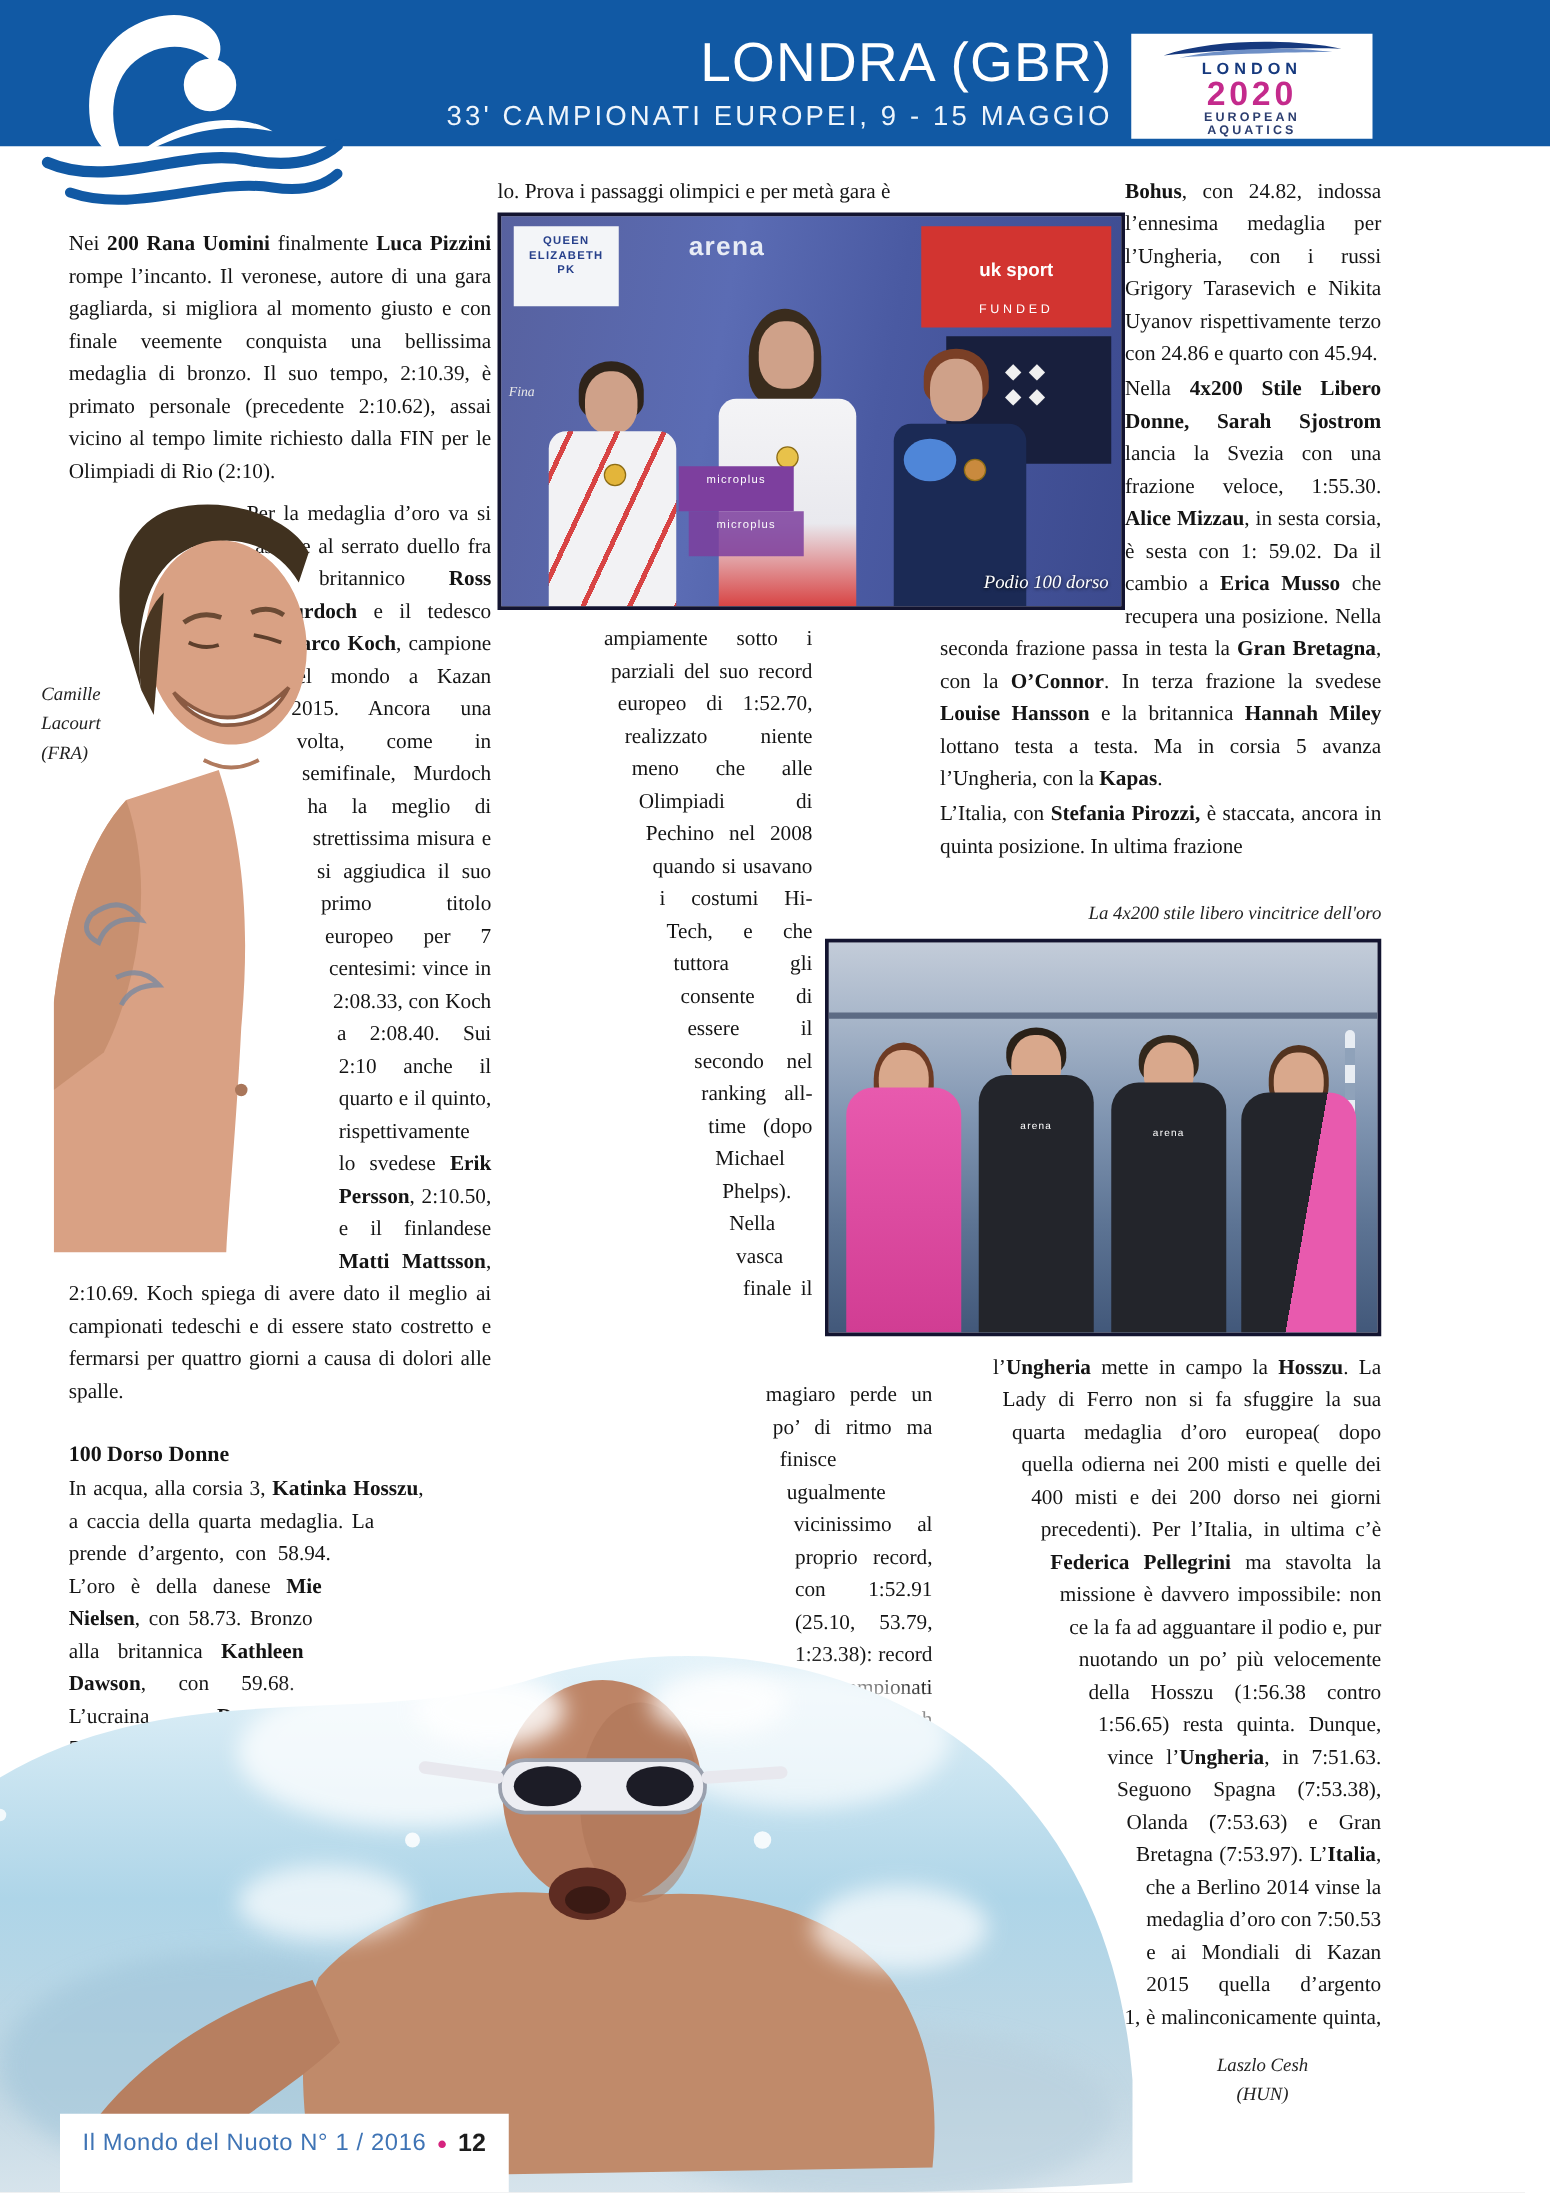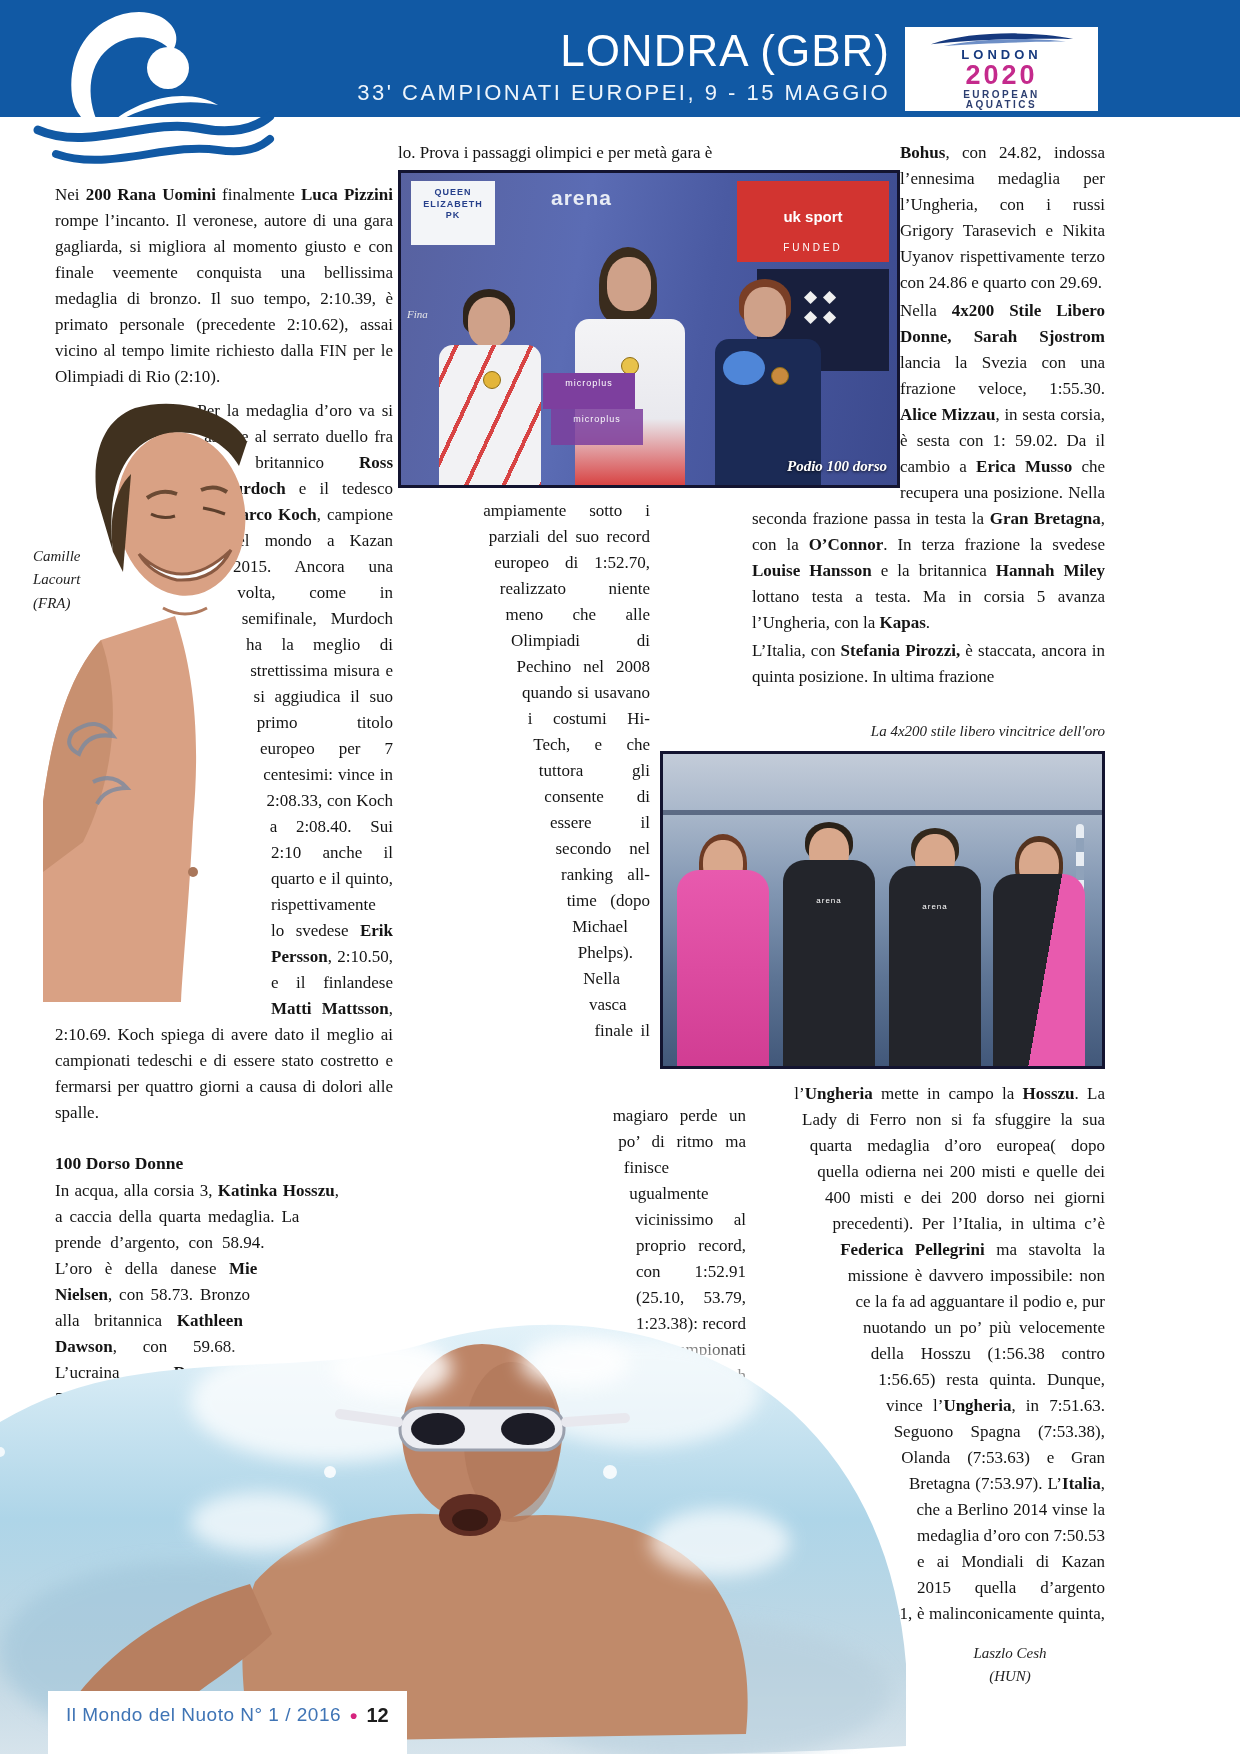--- a/index.html
+++ b/index.html
@@ -69,21 +69,21 @@
      color:#f0f0f0;text-align:center;font-size:17px;line-height:1.2;padding-top:18px;letter-spacing:6px;}
   .fina-txt{position:absolute;left:6px;top:128px;color:#e8e8e8;font-style:italic;font-size:11px;}
   .microplus{position:absolute;background:#7d3f9e;color:#fff;font-family:"Liberation Sans",sans-serif;
      font-size:9px;letter-spacing:1px;text-align:center;line-height:20px;width:92px;height:36px;}
   .fig{position:absolute;bottom:0;}
   .fig .head{position:absolute;border-radius:46% 46% 42% 42%;background:#cfa189;}
   .fig .hair{position:absolute;border-radius:50% 50% 30% 30%;}
   .fig .body{position:absolute;bottom:0;border-radius:14px 14px 0 0;}
   .medal{position:absolute;width:16px;height:16px;border-radius:50%;background:#e3b53a;border:1px solid #8d6c14;}
   .cap-podium{position:absolute;right:10px;bottom:6px;color:#fff;font-style:italic;font-size:15px;
-     text-shadow:0 1px 3px rgba(0,0,0,.8);font-weight:bold;}
+     text-shadow:0 1px 3px rgba(0,0,0,.8);}
 
   
   .relay-wrap{position:relative;height:318px;margin:0 0 12px 0;}
   .photo-relay{position:absolute;left:-92px;top:0;width:439px;height:312px;border:3px solid #131430;
      background:linear-gradient(180deg,#c3ccd9 0%,#aab8cb 18%,#8095b1 45%,#5d7494 72%,#42587a 100%);overflow:hidden;}
   .rail{position:absolute;left:0;top:56px;width:100%;height:5px;background:#3c4a66;opacity:.7;}
   .sw{position:absolute;bottom:0;}
   .sw .head{position:absolute;border-radius:46%;background:#d9a88c;width:40px;height:48px;top:0;left:26px;}
   .sw .hair{position:absolute;width:48px;height:40px;border-radius:50% 50% 40% 40%;top:-6px;left:22px;}
   .sw .torso{position:absolute;bottom:0;left:0;width:92px;border-radius:22px 22px 0 0;
@@ -205,21 +205,21 @@
       </div>
     </div>
 
     <p>
       <span class="sp-r-relay"></span><span class="sp-l-stair2"></span><span><span>ampiamente sotto i parziali del suo record europeo di 1:52.70, realizzato niente meno che alle Olimpiadi di Pechino nel 2008 quando si usavano i costumi Hi-Tech, e che tuttora gli consente di essere il secondo nel ranking all-time (dopo Michael Phelps). Nella vasca finale il magiaro perde un po’ di ritmo ma finisce ugualmente vicinissimo al proprio record, con 1:52.91 (25.10, 53.79, 1:23.38): record dei campionati e miglior crono dell’anno che conferma Cseh come secondo migliore performer di sempre, dopo Michael Phelps (ma davanti al campione olimpico di Londra 2012, Chad Le Clos). Le altre medaglie vanno al danese </span><b>Viktor Bromer</b><span>, 1:55.35, oro a Berlino 2014, e all’altro magiaro, il giovane </span><b>Tamas Kenderesi</b><span>, 1:55.39. </span><b>Giacomo Carini</b><span> è settimo in 1:56.81,identico al tempo di qualificazione, e suo miglior tempo, realizzato in semifinale. Come da pronostico vince la gara sprint dei </span><b>50 dorso Camille Lacourt</b><span>, in 24.77. Il francese, campione del mondo a Kazan 2015 con 24.23 e a Barcellona 2013 con 24.42 (oltre che campione europeo nel 2010), detentore del miglior tempo dell’anno con 24.67, e secondo miglior performer di sempre con 24.07, non poteva perdere. Subito dietro a lui </span></span>
     </p>
   </div>
 
   <div class="col" id="col3">
     <span class="sp-l-podium"></span>
-    <p><b>Bohus</b><span>, con 24.82, indossa l’ennesima medaglia per l’Ungheria, con i russi Grigory Tarasevich e Nikita Uyanov rispettivamente terzo con 24.86 e quarto con 29.69.</span></p>
+    <p><b>Bohus</b><span>, con 24.82, indossa l’ennesima medaglia per l’Ungheria, con i russi Grigory Tarasevich e Nikita Uyanov rispettivamente terzo con 24.86 e quarto con 45.94.</span></p>
     <p><span>Nella </span><b>4x200 Stile Libero Donne,</b><span> </span><b>Sarah Sjostrom</b><span> lancia la Svezia con una frazione veloce, 1:55.30. </span><b>Alice Mizzau</b><span>, in sesta corsia, è sesta con 1: 59.02. Da il cambio a </span><b>Erica Musso</b><span> che recupera una posizione. Nella seconda frazione passa in testa la </span><b>Gran Bretagna</b><span>, con la </span><b>O’Connor</b><span>. In terza frazione la svedese </span><b>Louise Hansson</b><span> e la britannica </span><b>Hannah Miley</b><span> lottano testa a testa. Ma in corsia 5 avanza l’Ungheria, con la </span><b>Kapas</b><span>.</span></p>
     <p><span>L’Italia, con </span><b>Stefania Pirozzi,</b><span> è staccata, ancora in quinta posizione. In ultima frazione</span></p>
 
     <div class="cap cap-relay">La 4x200 stile libero vincitrice dell'oro</div>
 
     <div class="relay-wrap">
       <div class="photo-relay">
         <div class="rail"></div>
         <div style="position:absolute;right:18px;top:70px;width:8px;height:180px;background:repeating-linear-gradient(180deg,#e8edf3 0 14px,#8fa2ba 14px 28px);border-radius:4px;"></div>
         <div class="sw" style="left:14px;width:94px;height:226px;">

